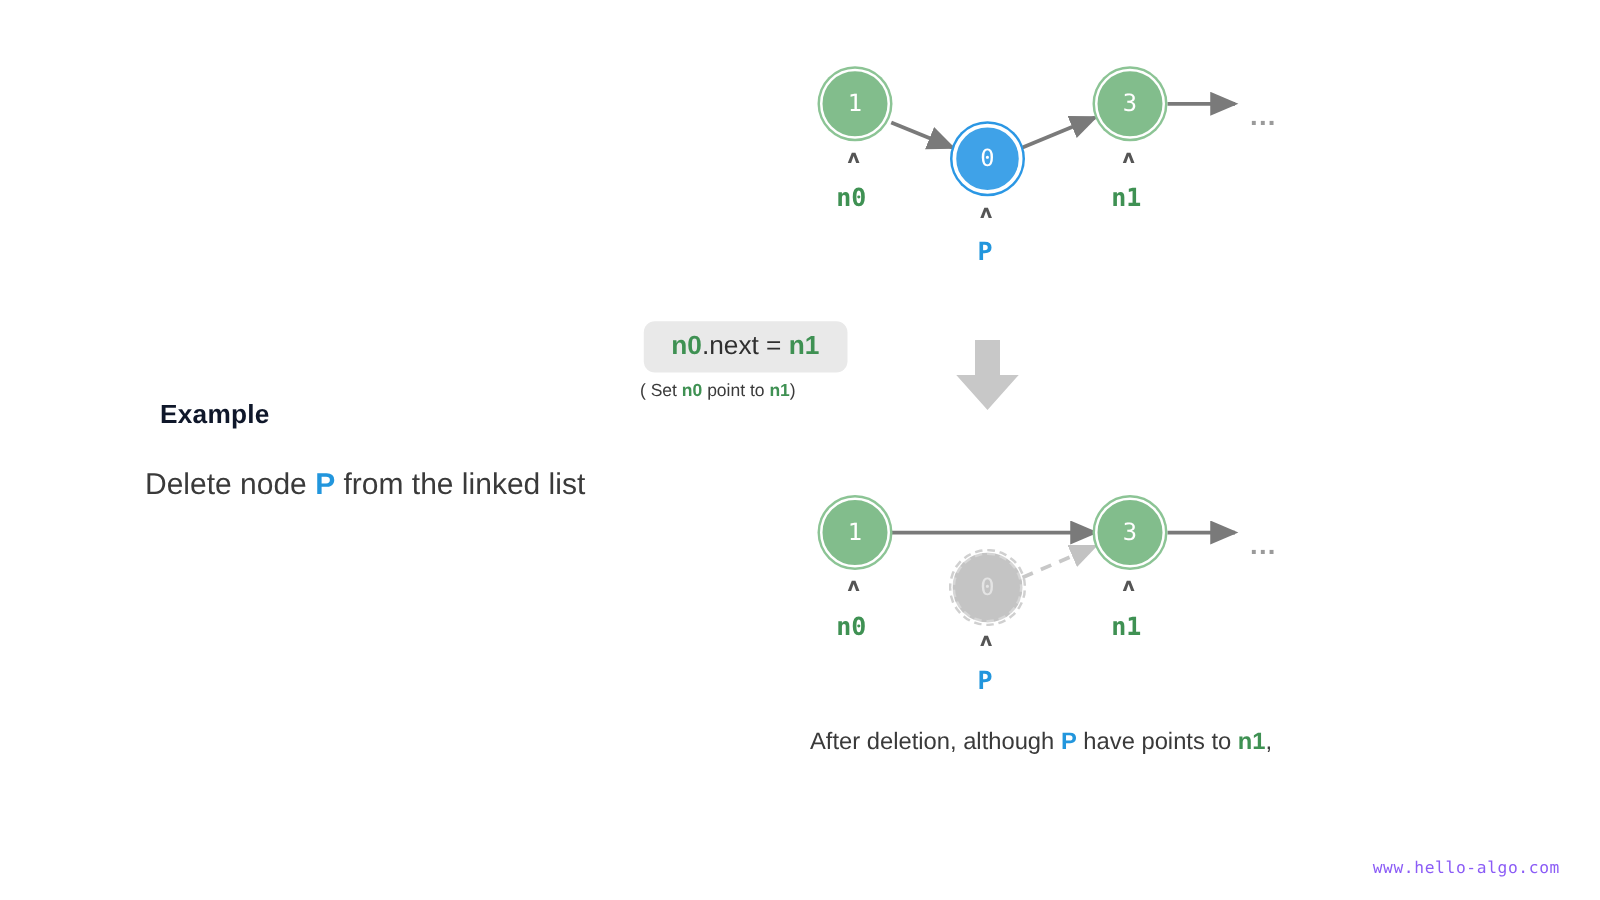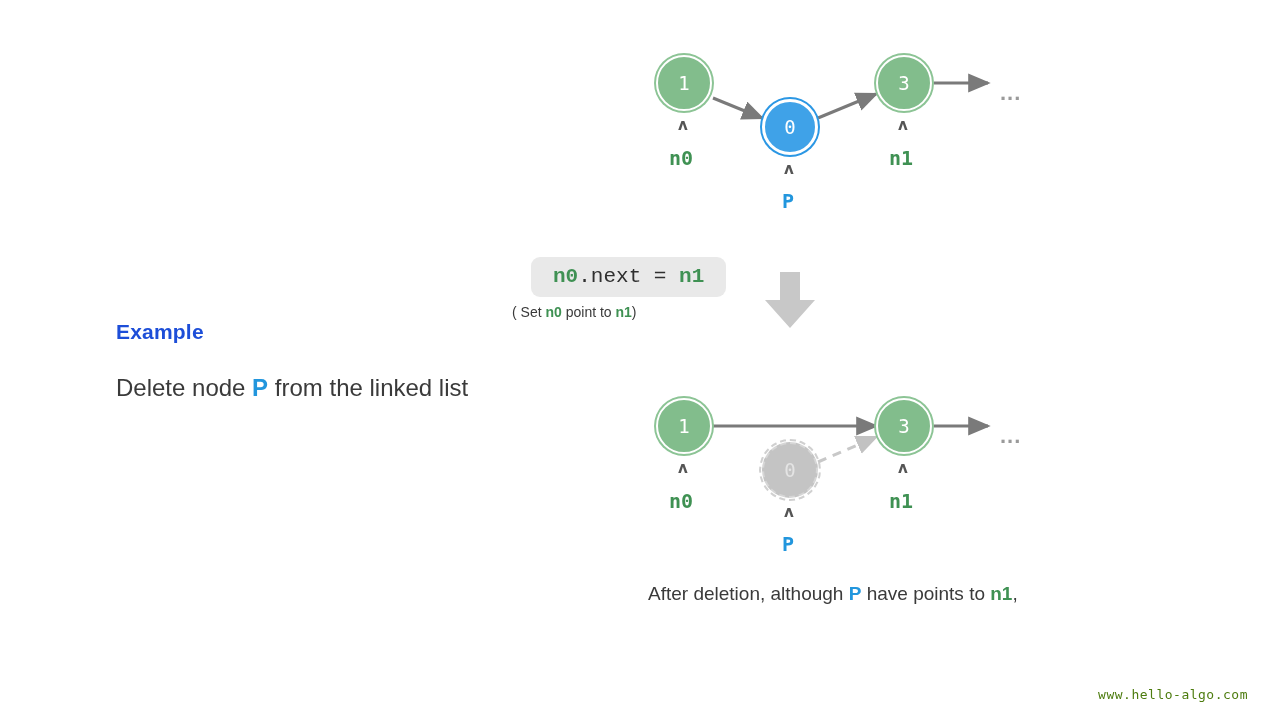--- a/index.html
+++ b/index.html
@@ -24,22 +24,22 @@
   
   .example-block {
     position: absolute;
     left: 116px;
     top: 320px;
     width: 420px;
   }
   .example-title {
     font-size: 21px;
     font-weight: bold;
-    color: #1d4ed8;
-    margin: 0 0 30px 0;
+    color: #0f172a;
+    margin: 0 0 30px 12px;
     letter-spacing: 0.2px;
   }
   .example-line {
     font-size: 24px;
     color: #3a3a3a;
     margin: 0;
     white-space: nowrap;
   }
 
   
@@ -53,25 +53,24 @@
   }
 
   
   .code-box {
     position: absolute;
     left: 515px;
     top: 257px;
     padding: 8px 22px 9px 22px;
     background: #e9e9e9;
     border-radius: 9px;
-    font-family: Liberation Mono, monospace;
+    font-family: Liberation Sans, sans-serif;
     font-size: 21px;
     white-space: nowrap;
     color: #2f2f2f;
-    margin-left: 16px;
   }
   .code-box .tok-n { font-weight: bold; }
 
   .code-caption {
     position: absolute;
     left: 512px;
     top: 304px;
     font-size: 14px;
     color: #3a3a3a;
     white-space: nowrap;
@@ -173,21 +172,21 @@
   }
   .conclusion div { white-space: nowrap; }
 
   
   .watermark {
     position: absolute;
     right: 32px;
     bottom: 18px;
     font-family: "DejaVu Sans Mono", monospace;
     font-size: 13px;
-    color: #4d7c0f;
+    color: #8b5cf6;
     letter-spacing: 0.5px;
   }
 </style>
 </head>
 <body>
 
 <div class="stage">
 
   <svg class="diagram" viewBox="0 0 1280 720" xmlns="http://www.w3.org/2000/svg">
     <defs>

